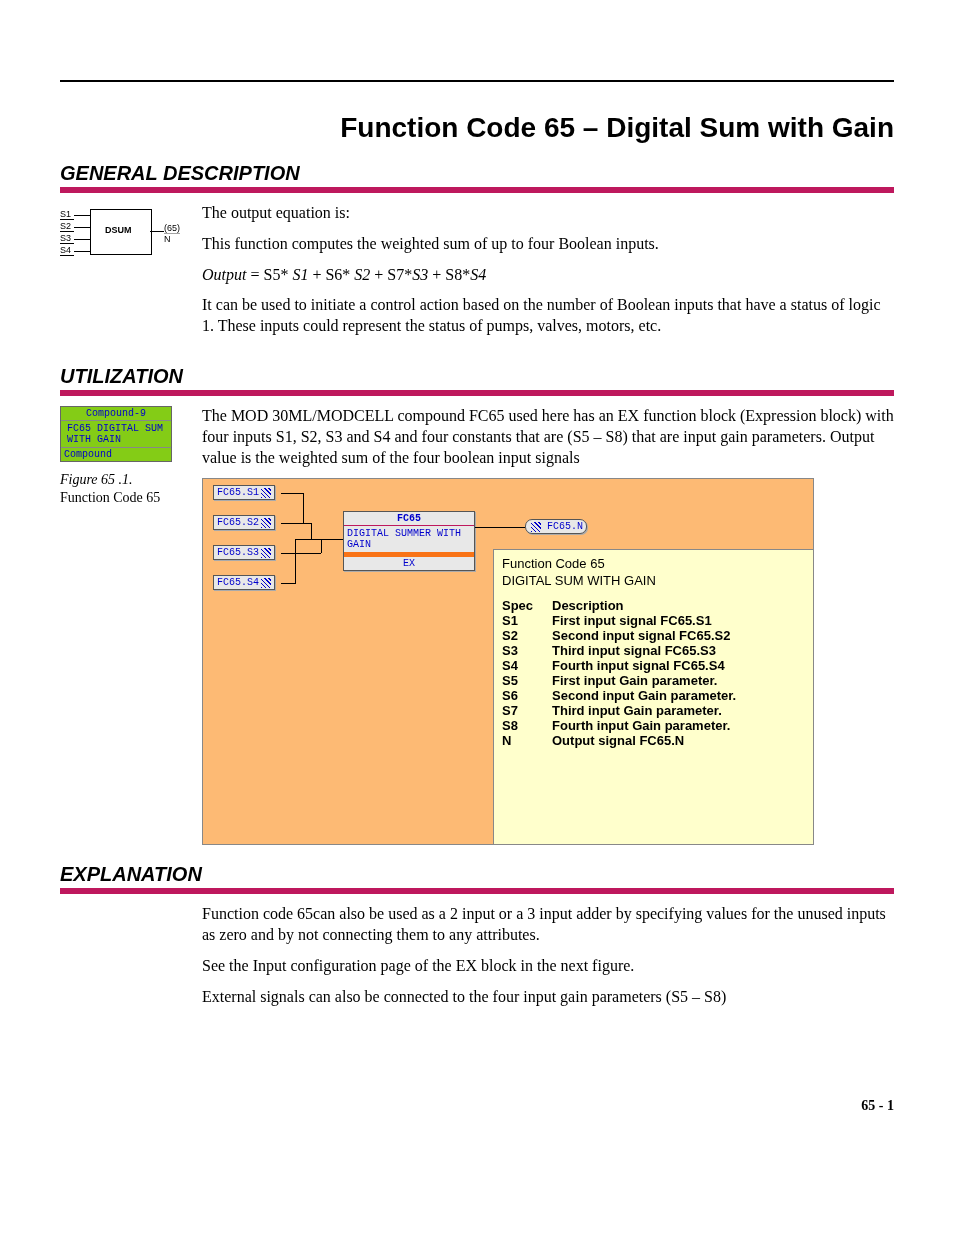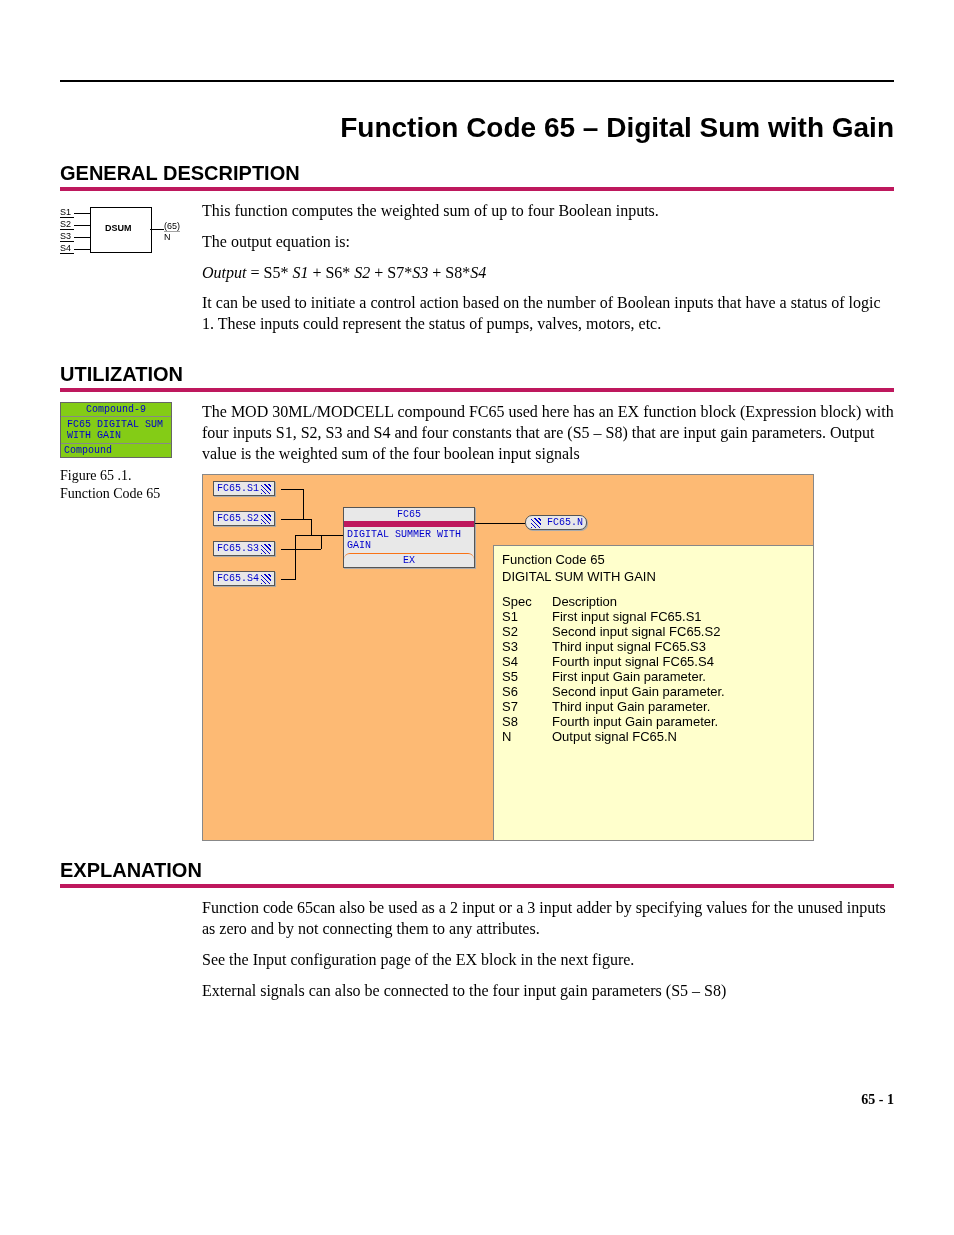--- a/index.html
+++ b/index.html
@@ -20,43 +20,44 @@
   h1.main-title {
     font-family: Arial, Helvetica, sans-serif;
     font-weight: bold;
     font-size: 28px;
     text-align: right;
     margin: 0 0 18px 0;
   }
   h2.section {
     font-family: Arial, Helvetica, sans-serif;
     font-weight: bold;
+    font-style: italic;
     font-size: 20px;
     margin: 18px 0 2px 0;
-    border-bottom: 4px solid #be185d;
+    border-bottom: 6px solid #be185d;
     padding-bottom: 2px;
   }
   .two-col {
     display: flex;
     align-items: flex-start;
     gap: 12px;
     margin-top: 6px;
   }
   .left-col {
     width: 130px;
     flex: 0 0 130px;
     font-size: 13px;
   }
   .right-col {
     flex: 1;
   }
   p { margin: 4px 0 10px 0; line-height: 1.3; }
   .indent-eq { margin-left: 0; }
   .italic { font-style: italic; }
-  .fig-label { font-size: 14px; margin-top: 10px; }
+  .fig-label { font-style: italic; font-size: 14px; margin-top: 10px; }
   .fig-sub { font-size: 14px; margin-top: 2px; }
   .page-num {
     text-align: right;
     font-weight: bold;
     font-size: 14px;
     margin-top: 80px;
   }
 
   
   .dsum-box {
@@ -131,33 +132,33 @@
   .dblock .hatch {
     display:inline-block; width:10px; height:10px; margin-left:2px;
     background: repeating-linear-gradient(45deg,#0000cc 0 1px, transparent 1px 3px);
     vertical-align: middle;
   }
   .mainblock {
     position:absolute; left:140px; top:32px; width:130px;
     background:#e8e8e8; border:1px solid #555; box-shadow:1px 1px 0 #aaa;
     font-family: "Courier New", monospace; font-size:10px; color:#0000cc;
   }
-  .mainblock .mh { text-align:center; border-bottom:6px solid #be185d; padding:1px 11px; }
+  .mainblock .mh { text-align:center; border-bottom:1px solid #be185d; padding:1px 11px;font-weight:bold; }
   .mainblock .mb { padding:2px 3px; line-height:1.1; }
-  .mainblock .mf { border-top:1px solid #f97316; text-align:center; padding:1px;border-radius:6px; }
+  .mainblock .mf { border-top:5px solid #f97316; text-align:center; padding:1px; }
   .wire { position:absolute; background:#000; }
   .yellow-panel {
     position:absolute; left:290px; top:70px; width:312px; height:290px;
     background:#ffffcc; border:1px solid #888;
     font-family: Arial, sans-serif; font-size:13px; color:#000;
     padding:6px 8px;
   }
   .yp-title { margin-bottom:2px; }
   .yp-sub { margin-bottom:10px; }
-  .yp-row { display:flex; }
+  .yp-row { display:flex;font-weight:bold; }
   .yp-spec { width:50px; }
 </style>
 </head>
 <body>
 
 <hr class="hr-top">
 
 <h1 class="main-title">Function Code 65 – Digital Sum with Gain</h1>
 
 <h2 class="section">GENERAL DESCRIPTION</h2>
@@ -171,22 +172,22 @@
       <span class="dsum-in u" style="top:30px;">S3</span>
       <span class="dsum-in u" style="top:42px;">S4</span>
       <div class="dsum-line-out"></div>
       <span class="dsum-out">
         <span class="top">(65)</span><br>
         <span>N</span>
       </span>
     </div>
   </div>
   <div class="right-col">
+    <p>The output equation is:</p>
     <p>This function computes the weighted sum of up to four Boolean inputs.</p>
-    <p>The output equation is:</p>
     <p class="indent-eq">
       <span class="italic">Output</span><span>  = S5* </span><span class="italic">S1</span><span> + S6* </span><span class="italic">S2</span><span>  + S7*</span><span class="italic">S3</span><span>  +  S8*</span><span class="italic">S4</span>
     </p>
     <p>It can be used to initiate a control action based on the number of Boolean inputs that have a status of logic 1. These inputs could represent the status of pumps, valves, motors, etc.</p>
   </div>
 </div>
 
 <h2 class="section">UTILIZATION</h2>
 <div class="two-col">
   <div class="left-col">

